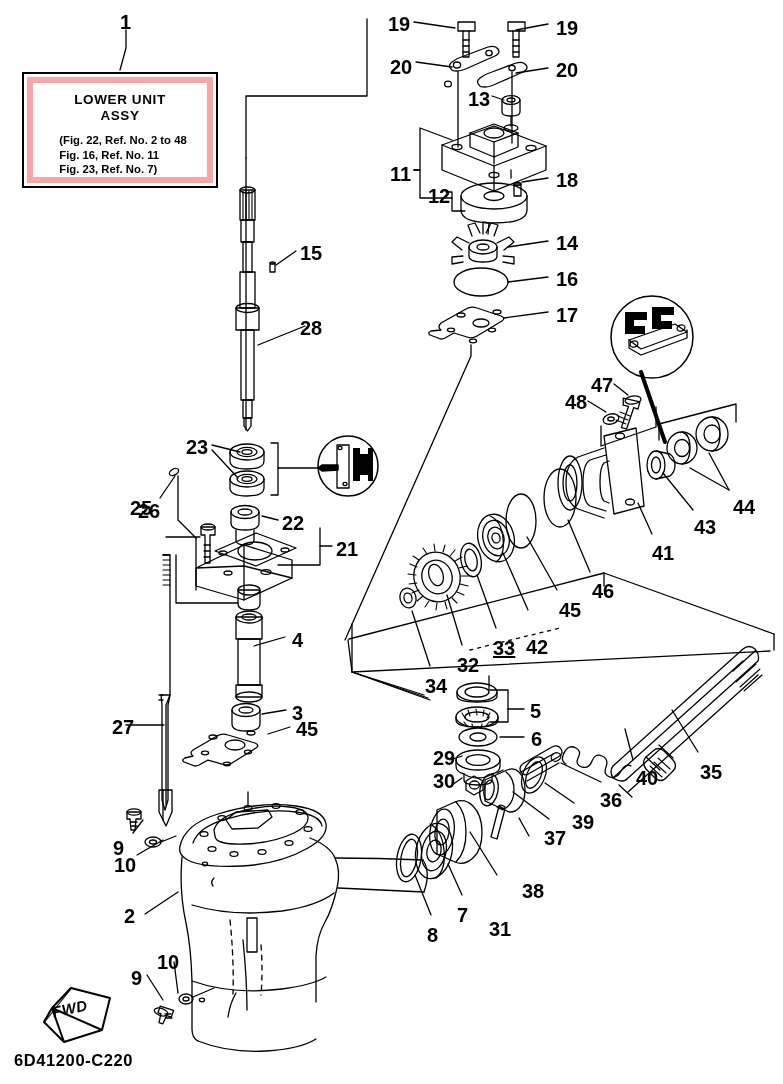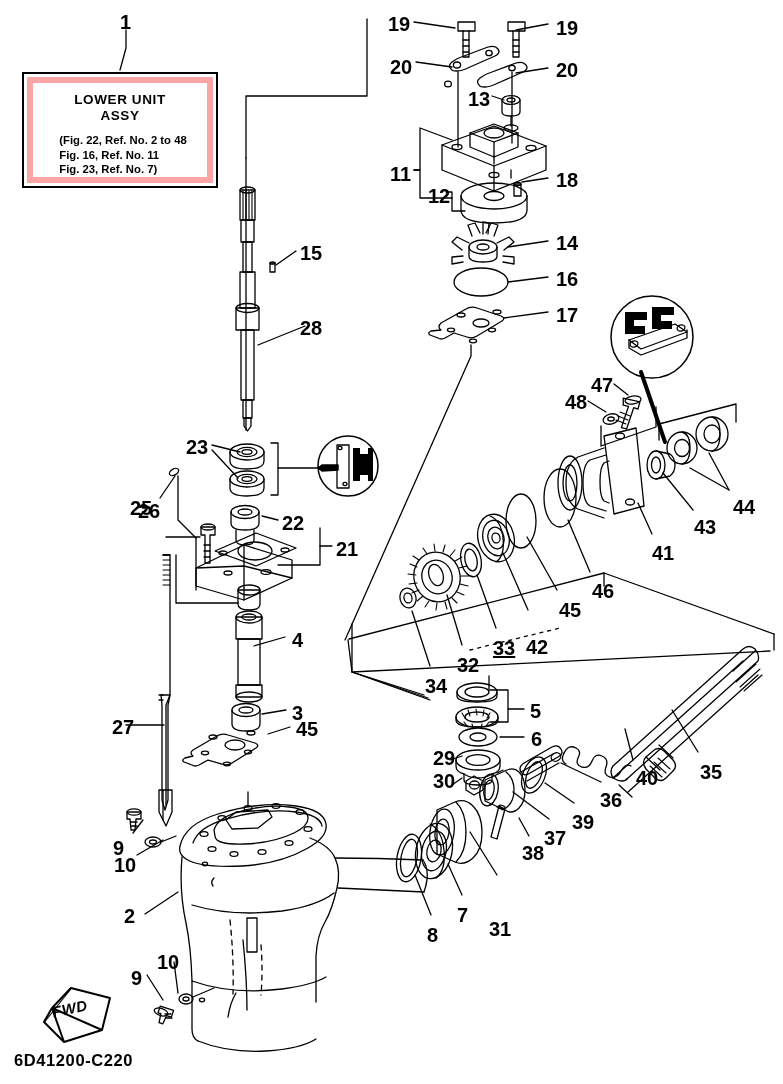--- a/index.html
+++ b/index.html
@@ -729,21 +729,21 @@
       <div class="ref" style="left: 112px; top: 717px;">27</div>
       <div class="ref" style="left: 530px; top: 701px;">5</div>
       <div class="ref" style="left: 531px; top: 729px;">6</div>
       <div class="ref" style="left: 433px; top: 748px;">29</div>
       <div class="ref" style="left: 433px; top: 771px;">30</div>
       <div class="ref" style="left: 700px; top: 762px;">35</div>
       <div class="ref" style="left: 636px; top: 768px;">40</div>
       <div class="ref" style="left: 600px; top: 790px;">36</div>
       <div class="ref" style="left: 572px; top: 812px;">39</div>
       <div class="ref" style="left: 544px; top: 828px;">37</div>
-      <div class="ref" style="left: 522px; top: 843px; text-align: center;">38</div>
+      <div class="ref" style="left: 522px; top: 881px; text-align: center;">38</div>
       <div class="ref" style="left: 489px; top: 904px; margin-top: 15px;">31</div>
       <div class="ref" style="left: 457px; top: 905px;">7</div>
       <div class="ref" style="left: 427px; top: 925px;">8</div>
       <div class="ref" style="left: 113px; top: 838px;">9</div>
       <div class="ref" style="left: 114px; top: 855px;">10</div>
       <div class="ref" style="left: 124px; top: 906px;">2</div>
       <div class="ref" style="left: 157px; top: 952px;">10</div>
       <div class="ref" style="left: 131px; top: 968px;">9</div>
     </div>
 

